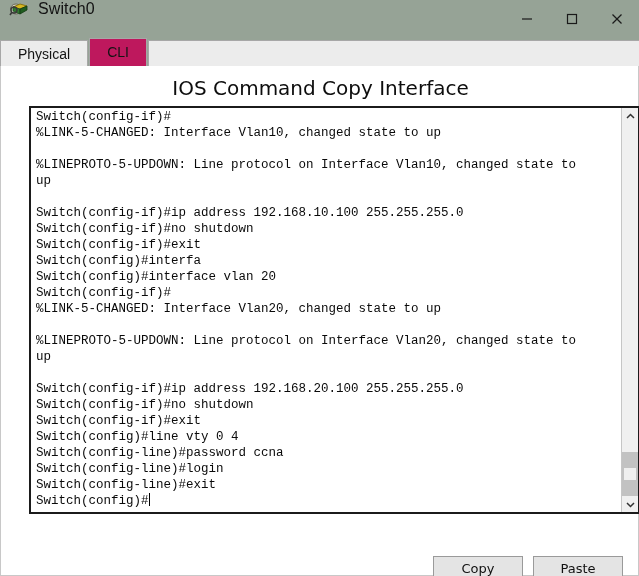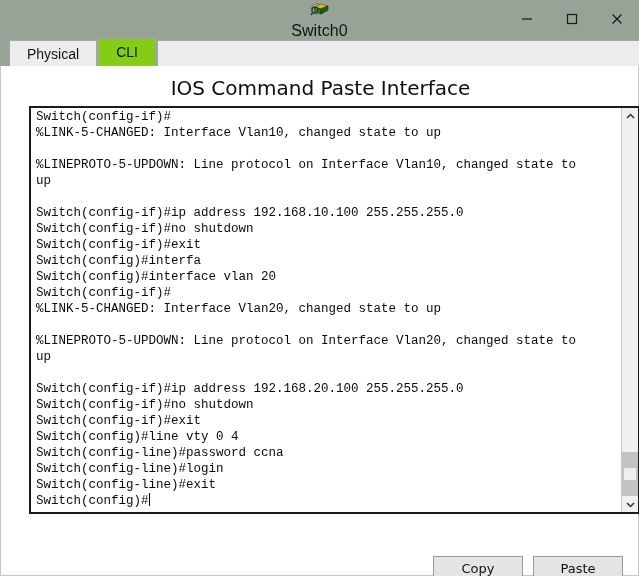--- a/index.html
+++ b/index.html
@@ -24,22 +24,21 @@
   }
 
   
   #titlebar {
     position: absolute;
     left: 0; top: 0;
     width: 639px;
     height: 38px;
     background: #96a396;
     display: flex;
-    align-items: center;
-    flex-direction: column;
+    align-items: flex-start;
   }
   #app-icon {
     width: 22px;
     height: 22px;
     margin-left: 9px;
     margin-right: 7px;
     flex: none;
     position: relative;
   }
   #title-text {
@@ -81,23 +80,23 @@
     padding: 0 17px;
     font-size: 14px;
     color: #141414;
     background: #ececec;
     border: 1px solid #a7a7a7;
     border-bottom: none;
     box-sizing: border-box;
     margin-right: 1px;
     white-space: nowrap;
   }
-  .tab.first { margin-left: 9px; }
+  .tab.first { }
   .tab.active {
-    background: #84cc16;
+    background: #be185d;
     border-color: #a7a7a7;
     height: 28px;
     line-height: 27px;
   }
   #tab-filler {
     flex: 1;
     height: 26px;
     background: #ececec;
     border: 1px solid #a7a7a7;
     border-bottom: none;
@@ -256,21 +255,21 @@
   </div>
 
   <div id="tabstrip">
     <div class="tab first">Physical</div>
     <div class="tab active">CLI</div>
     <div id="tab-filler"></div>
   </div>
 
   <div id="panel">
 
-    <div id="heading">IOS Command Paste Interface</div>
+    <div id="heading">IOS Command Copy Interface</div>
 
     <div id="terminal">
       <div id="term-text"><div class="tline">Switch(config-if)#</div><div class="tline">%LINK-5-CHANGED: Interface Vlan10, changed state to up</div><div class="tline"></div><div class="tline">%LINEPROTO-5-UPDOWN: Line protocol on Interface Vlan10, changed state to</div><div class="tline">up</div><div class="tline"></div><div class="tline">Switch(config-if)#ip address 192.168.10.100 255.255.255.0</div><div class="tline">Switch(config-if)#no shutdown</div><div class="tline">Switch(config-if)#exit</div><div class="tline">Switch(config)#interfa</div><div class="tline">Switch(config)#interface vlan 20</div><div class="tline">Switch(config-if)#</div><div class="tline">%LINK-5-CHANGED: Interface Vlan20, changed state to up</div><div class="tline"></div><div class="tline">%LINEPROTO-5-UPDOWN: Line protocol on Interface Vlan20, changed state to</div><div class="tline">up</div><div class="tline"></div><div class="tline">Switch(config-if)#ip address 192.168.20.100 255.255.255.0</div><div class="tline">Switch(config-if)#no shutdown</div><div class="tline">Switch(config-if)#exit</div><div class="tline">Switch(config)#line vty 0 4</div><div class="tline">Switch(config-line)#password ccna</div><div class="tline">Switch(config-line)#login</div><div class="tline">Switch(config-line)#exit</div><div class="tline"><span>Switch(config)#</span><span id="caret"></span></div></div>
 
       <div id="scrollbar">
         <div class="sb-arrow up">
           <svg width="9" height="7" viewBox="0 0 9 7">
               <polyline points="1,5 4.5,1.5 8,5" fill="none" stroke="#333" stroke-width="1.5"></polyline>
             </svg>
         </div>

